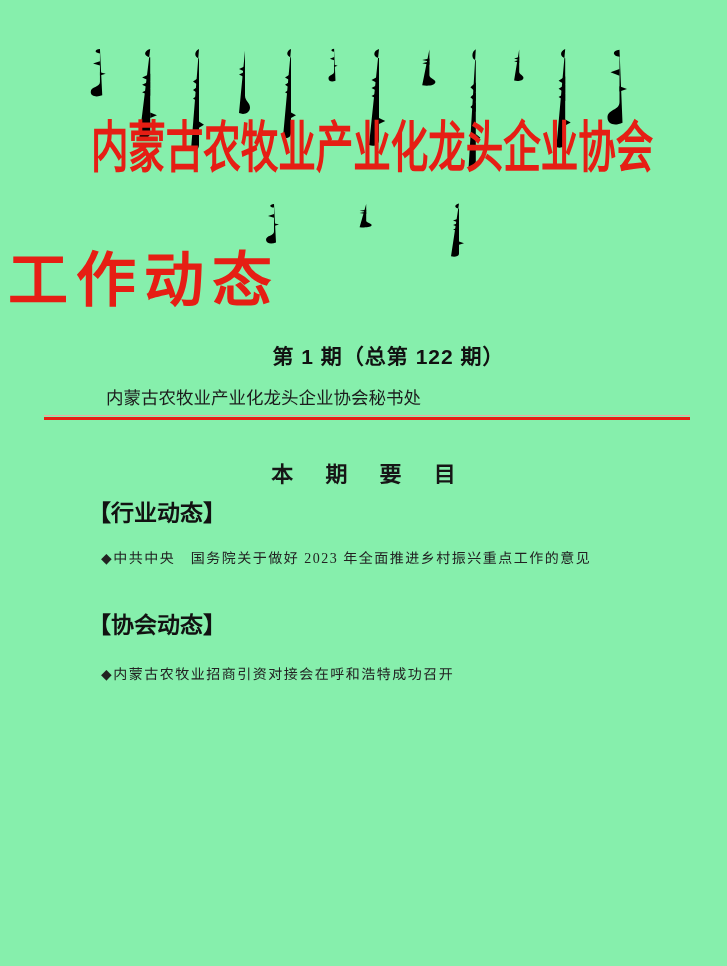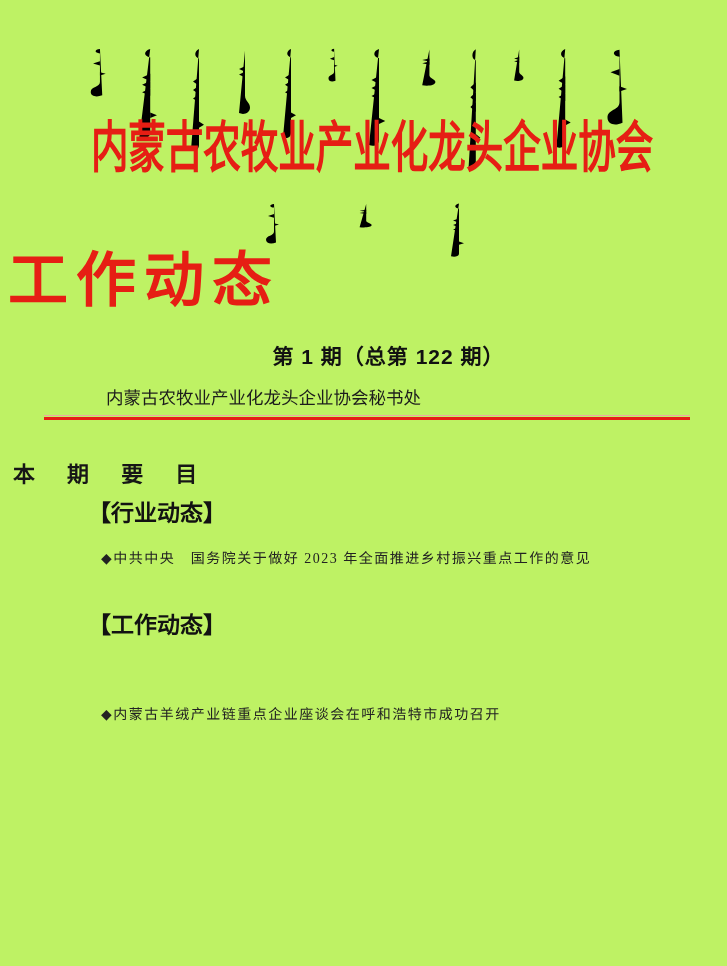--- a/index.html
+++ b/index.html
@@ -1,19 +1,19 @@
 <!DOCTYPE html>
 <html lang="zh-CN"><head>
 <meta charset="utf-8">
 <style>
   html,body{margin:0;padding:0;background:#fff;}
   .page{
     position:relative;
     width:727px;height:966px;
-    background:#bef264;
+    background:#86efac;
     overflow:hidden;
     font-family:"Liberation Serif","DejaVu Serif",serif;
     color:#1c1c1c;
   }
   
   .mong-top{
     position:absolute;top:48px;left:85px;width:545px;
     display:flex;justify-content:space-between;align-items:flex-start;
   }
   .mong-mid{
@@ -49,20 +49,21 @@
     font-size:17.5px;color:#1c1c1c;white-space:nowrap;
   }
   .red-rule{
     position:absolute;top:415px;left:44px;width:646px;height:5px;
     box-sizing:border-box;
     border-top:1px solid #f0a9a2;
     border-bottom:3px solid #e61e14;
   }
   .toc-title{
     position:absolute;top:456px;left:0;width:100%;
+    text-align:center;
     font-family:"Liberation Sans","DejaVu Sans",sans-serif;
     font-size:22px;font-weight:bold;letter-spacing:13px;text-indent:13px;
     color:#161616;
   }
   .toc-heading{
     position:absolute;left:88px;margin:0;
     font-family:Liberation Mono, monospace;
     font-size:23px;font-weight:bold;color:#121212;white-space:nowrap;
   }
   .pos-h1{top:494px;}
@@ -161,18 +162,18 @@
   </div>
 
   <div class="red-rule"></div>
 
   <div class="toc-title">本 期 要 目</div>
 
   <h2 class="toc-heading pos-h1">【行业动态】</h2>
 
   <p class="toc-item pos-i1">◆中共中央　国务院关于做好 2023 年全面推进乡村振兴重点工作的意见</p>
 
-  <h2 class="toc-heading pos-h2">【工作动态】</h2>
+  <h2 class="toc-heading pos-h2">【协会动态】</h2>
 
+  <p class="toc-item pos-i2">◆内蒙古农牧业招商引资对接会在呼和浩特成功召开</p>
 
-  <p class="toc-item pos-i3">◆内蒙古羊绒产业链重点企业座谈会在呼和浩特市成功召开</p>
 
 </div>
 
 </body></html>

